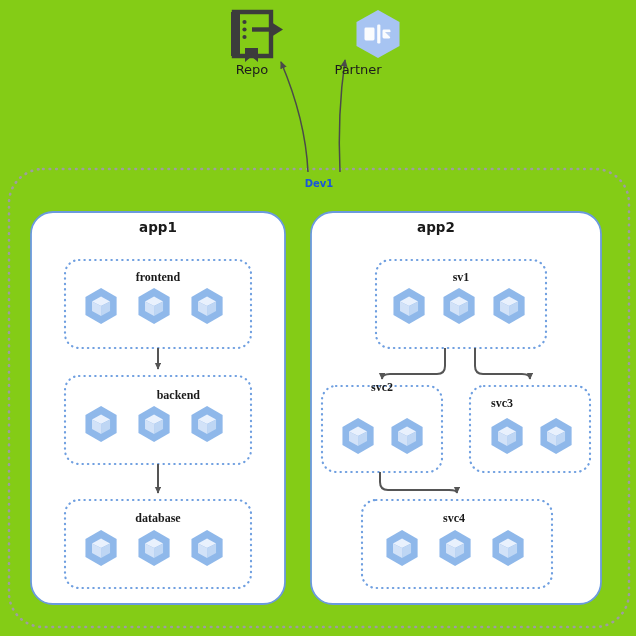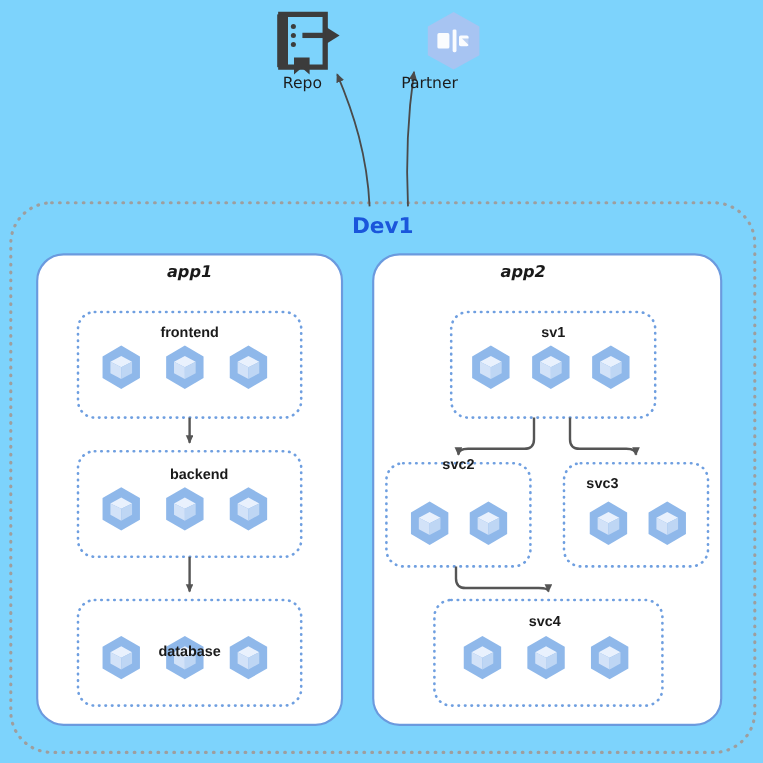--- a/index.html
+++ b/index.html
@@ -7,64 +7,63 @@
     padding: 0;
     background: #ffffff;
   }
   body {
     font-family: "DejaVu Sans", sans-serif;
   }
   #canvas {
     position: relative;
     width: 636px;
     height: 636px;
-    background: #7dd3fc;
+    background: #84cc16;
     overflow: hidden;
   }
   svg.layer {
     position: absolute;
     left: 0;
     top: 0;
     width: 636px;
     height: 636px;
   }
   .ext-label {
     position: absolute;
     font-size: 13px;
     color: #1c1c1c;
     text-align: center;
     font-family: "DejaVu Sans", sans-serif;
     white-space: nowrap;
   }
   .cluster-label {
     position: absolute;
-    font-size: 18px;
+    font-size: 10px;
     font-weight: bold;
     color: #1a56db;
     text-align: center;
     font-family: "DejaVu Sans", sans-serif;
     white-space: nowrap;
   }
   .app-label {
     position: absolute;
     font-size: 13.5px;
     font-weight: bold;
     color: #1a1a1a;
     text-align: center;
     font-family: "DejaVu Sans", sans-serif;
     white-space: nowrap;
-    font-style: italic;
   }
   .svc-label {
     position: absolute;
     font-size: 12px;
     font-weight: bold;
     color: #1a1a1a;
     text-align: center;
-    font-family: Liberation Sans, sans-serif;
+    font-family: Liberation Serif, serif;
     white-space: nowrap;
   }
 </style>
 </head>
 <body>
 
 <div id="canvas">
 
   <svg class="layer" viewBox="0 0 636 636">
     <defs>
@@ -341,21 +340,21 @@
 
   <div class="ext-label" style="left:212px; top:62px; width:80px;">Repo</div>
   <div class="ext-label" style="left:318px; top:62px; width:80px;">Partner</div>
 
   <div class="cluster-label" style="left:279px; top:178px; width:80px;">Dev1</div>
 
   <div class="app-label" style="left:118px; top:219px; width:80px;">app1</div>
   <div class="app-label" style="left:396px; top:219px; width:80px;">app2</div>
 
   <div class="svc-label" style="left:108px; top:270px; width:100px;">frontend</div>
-  <div class="svc-label" style="left:116px; top:388px; width:100px;">backend</div>
-  <div class="svc-label" style="left:108px; top:536px; width:100px;">database</div>
+  <div class="svc-label" style="left:100px; top:388px; width:100px;text-align:right;">backend</div>
+  <div class="svc-label" style="left:108px; top:511px; width:100px;">database</div>
 
   <div class="svc-label" style="left:411px; top:270px; width:100px;text-align:center;">sv1</div>
   <div class="svc-label" style="left:332px; top:380px; width:100px;">svc2</div>
   <div class="svc-label" style="left:452px; top:396px; width:100px;">svc3</div>
   <div class="svc-label" style="left:404px; top:511px; width:100px;">svc4</div>
 
 </div>
 
 </body></html>

